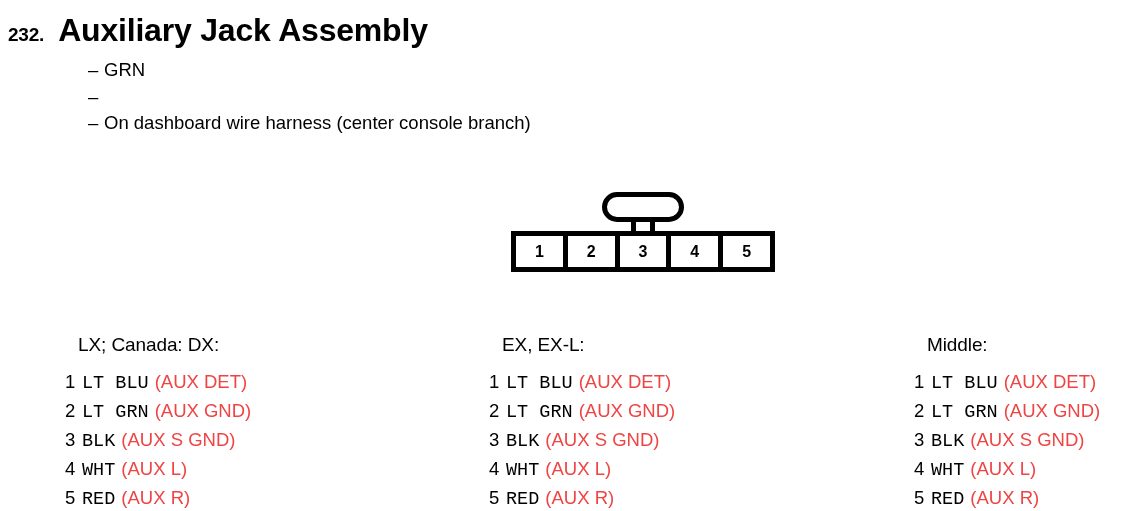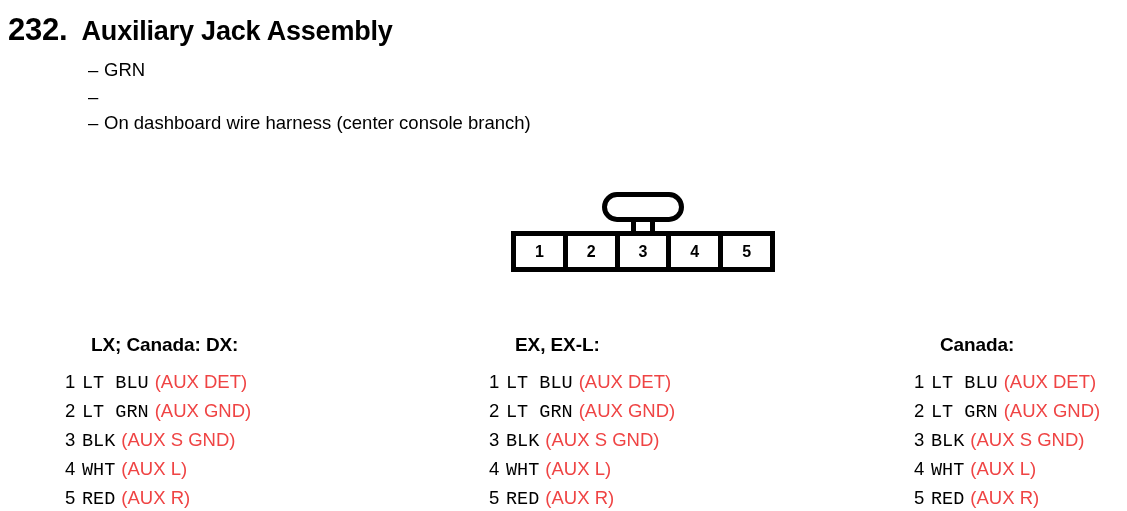--- a/index.html
+++ b/index.html
@@ -19,26 +19,26 @@
   
   #title-row {
     position: absolute;
     left: 8px;
     top: 12px;
     display: flex;
     align-items: baseline;
     white-space: nowrap;
   }
   #section-number {
-    font-size: 31px;
+    font-size: 19px;
     font-weight: bold;
     letter-spacing: -0.2px;
   }
   #page-title {
-    font-size: 27px;
+    font-size: 32px;
     font-weight: bold;
     margin-left: 14px;
     letter-spacing: -0.2px;
   }
 
   
   #notes {
     position: absolute;
     left: 88px;
     top: 57px;
@@ -117,23 +117,23 @@
   .column {
     position: absolute;
     top: 334px;
   }
   #column-0 { left: 65px; }
   #column-1 { left: 489px; }
   #column-2 { left: 914px; }
 
   .column-header {
     font-size: 19px;
-    font-weight: bold;
-    white-space: nowrap;
-    margin-left: 26px;
+    font-weight: normal;
+    white-space: nowrap;
+    margin-left: 13px;
     margin-bottom: 12px;
     letter-spacing: -0.1px;
   }
   .pin-row {
     font-size: 18.5px;
     line-height: 27px;
     white-space: nowrap;
     display: flex;
     align-items: baseline;
   }
@@ -235,21 +235,21 @@
     <span class="pin-signal">(AUX L)</span>
   </div>
   <div class="pin-row">
     <span class="pin-num">5</span>
     <span class="pin-wire">RED</span>
     <span class="pin-signal">(AUX R)</span>
   </div>
 </div>
 
 <div class="column" id="column-2">
-  <div class="column-header">Canada:</div>
+  <div class="column-header">Middle:</div>
   <div class="pin-row">
     <span class="pin-num">1</span>
     <span class="pin-wire">LT BLU</span>
     <span class="pin-signal">(AUX DET)</span>
   </div>
   <div class="pin-row">
     <span class="pin-num">2</span>
     <span class="pin-wire">LT GRN</span>
     <span class="pin-signal">(AUX GND)</span>
   </div>

